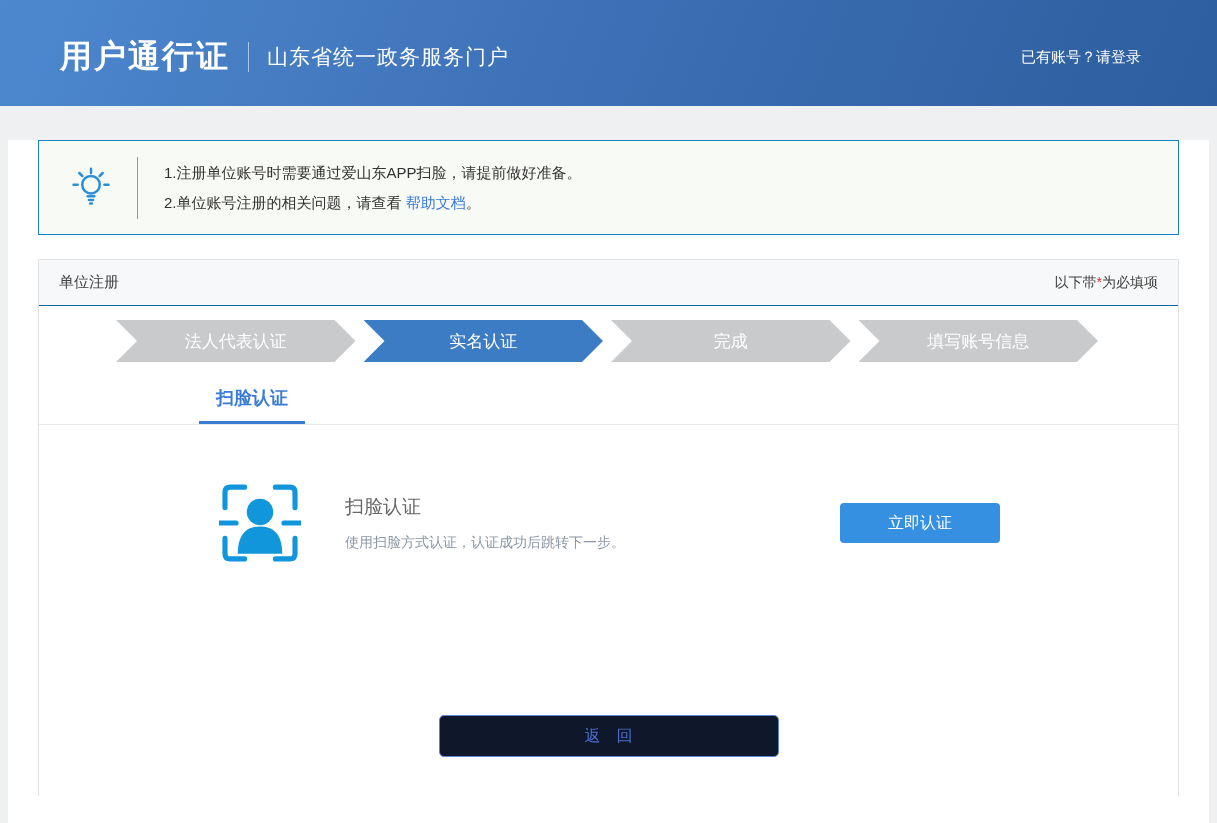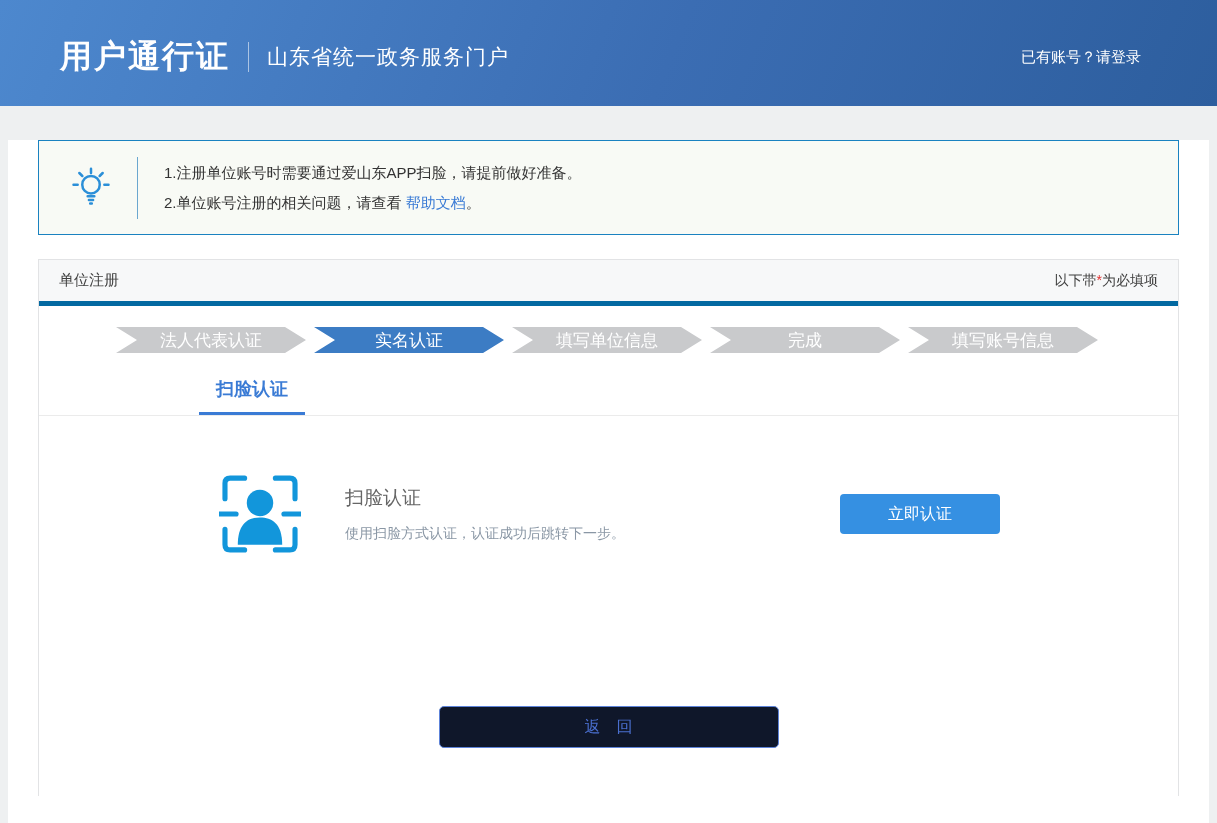--- a/index.html
+++ b/index.html
@@ -44,31 +44,31 @@
   .panel {
     margin:0 30px;
     border:1px solid #e2e3e5;
     border-bottom:none;
     height:537px;
     background:#fff;
   }
   .panel-hd {
     height:46px;
     background:#f7f8f9;
-    border-bottom:5px solid #0369a1;
+    border-bottom:1px solid #0369a1;
     display:flex; align-items:center;
     padding:0 20px;
     font-size:15px; color:#404040;
   }
   .required-note { margin-left:auto; font-size:14px; color:#404040; }
   .required-note em { color:#e03030; font-style:normal; }
   
   .steps {
-    margin:21px 80px 0 77px;
-    height:26px;
+    margin:14px 80px 0 77px;
+    height:42px;
     display:flex; gap:8px;
   }
   .step {
     flex:1;
     background:#c9cacc;
     color:#fff;
     font-size:17px;
     display:flex; align-items:center; justify-content:center;
     clip-path:polygon(0 0, calc(100% - 21px) 0, 100% 50%, calc(100% - 21px) 100%, 0 100%, 21px 50%);
   }
@@ -149,21 +149,20 @@
 
   <div class="panel">
     <div class="panel-hd">
       <span>单位注册</span>
       <span class="required-note"><span>以下带</span><em>*</em><span>为必填项</span></span>
     </div>
 
     <div class="steps">
         <div class="step">法人代表认证</div>
         <div class="step active">实名认证</div>
-        <div class="step">填写单位信息</div>
         <div class="step">完成</div>
         <div class="step">填写账号信息</div>
       </div>
 
     <div class="tabbar">
       <div class="tab">扫脸认证</div>
     </div>
 
     <div class="content-row">
       <svg class="face-ic" width="82" height="88" viewBox="0 0 96 96" fill="none">

